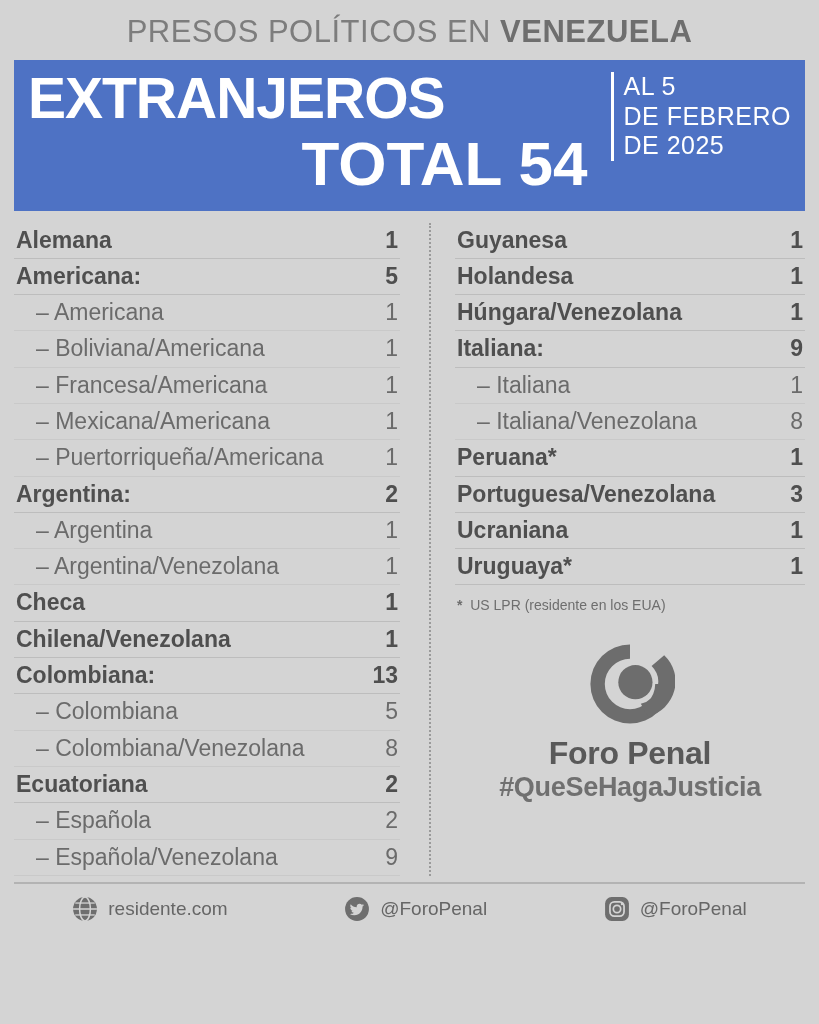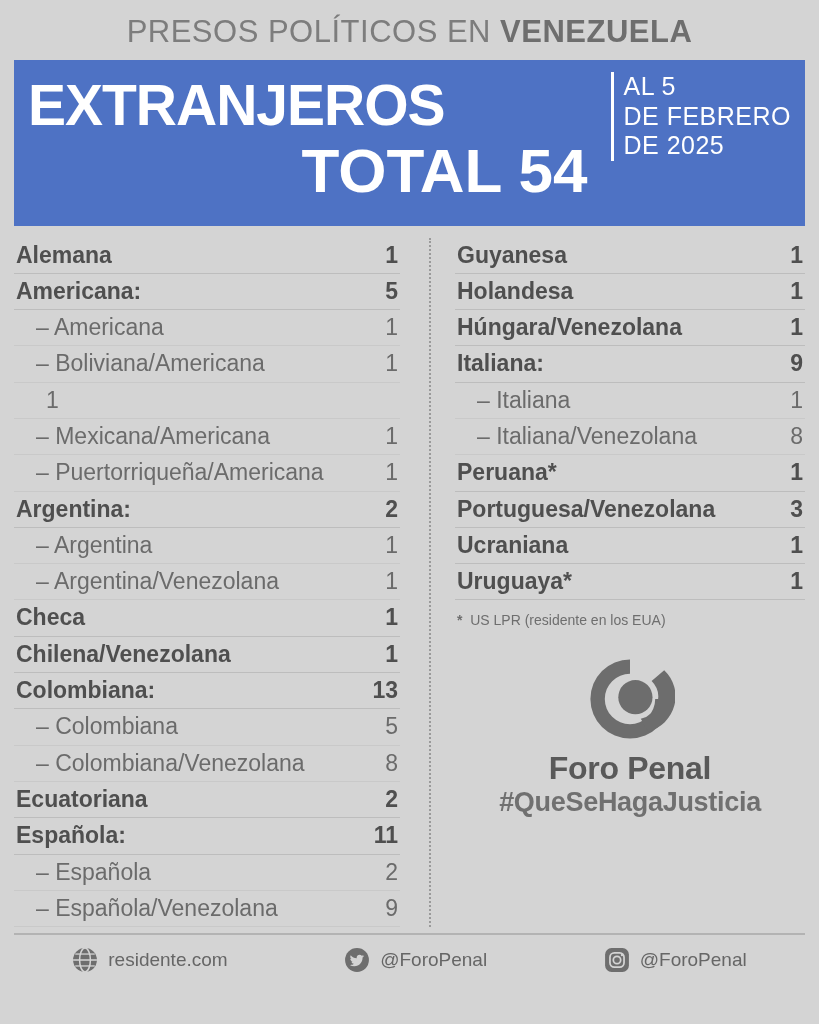--- a/index.html
+++ b/index.html
@@ -73,21 +73,21 @@
     padding-right: 18px;
     white-space: nowrap;
     margin-top: 8px;
   }
   .banner-date {
     flex: 0 0 auto;
     border-left: 3px solid #ffffff;
     padding-left: 9px;
     margin-left: 6px;
     margin-top: 6px;
-    margin-bottom: 55px;
+    margin-bottom: 40px;
     font-size: 25px;
     line-height: 1.18;
     font-weight: normal;
     letter-spacing: 0.5px;
     white-space: nowrap;
   }
   .banner-underline {
     height: 3px;
     background: #8c8c8c;
     margin-top: 4px;
@@ -240,20 +240,21 @@
       </div>
       <div class="row sub">
         <span class="label">Americana</span>
         <span class="value">1</span>
       </div>
       <div class="row sub">
         <span class="label">Boliviana/Americana</span>
         <span class="value">1</span>
       </div>
       <div class="row sub">
+        <span class="label">Francesa/Americana</span>
         <span class="value">1</span>
       </div>
       <div class="row sub">
         <span class="label">Mexicana/Americana</span>
         <span class="value">1</span>
       </div>
       <div class="row sub">
         <span class="label">Puertorriqueña/Americana</span>
         <span class="value">1</span>
       </div>
@@ -285,24 +286,20 @@
         <span class="label">Colombiana</span>
         <span class="value">5</span>
       </div>
       <div class="row sub">
         <span class="label">Colombiana/Venezolana</span>
         <span class="value">8</span>
       </div>
       <div class="row main">
         <span class="label">Ecuatoriana</span>
         <span class="value">2</span>
-      </div>
-      <div class="row main">
-        <span class="label">Española:</span>
-        <span class="value">11</span>
       </div>
       <div class="row sub">
         <span class="label">Española</span>
         <span class="value">2</span>
       </div>
       <div class="row sub">
         <span class="label">Española/Venezolana</span>
         <span class="value">9</span>
       </div>
 

